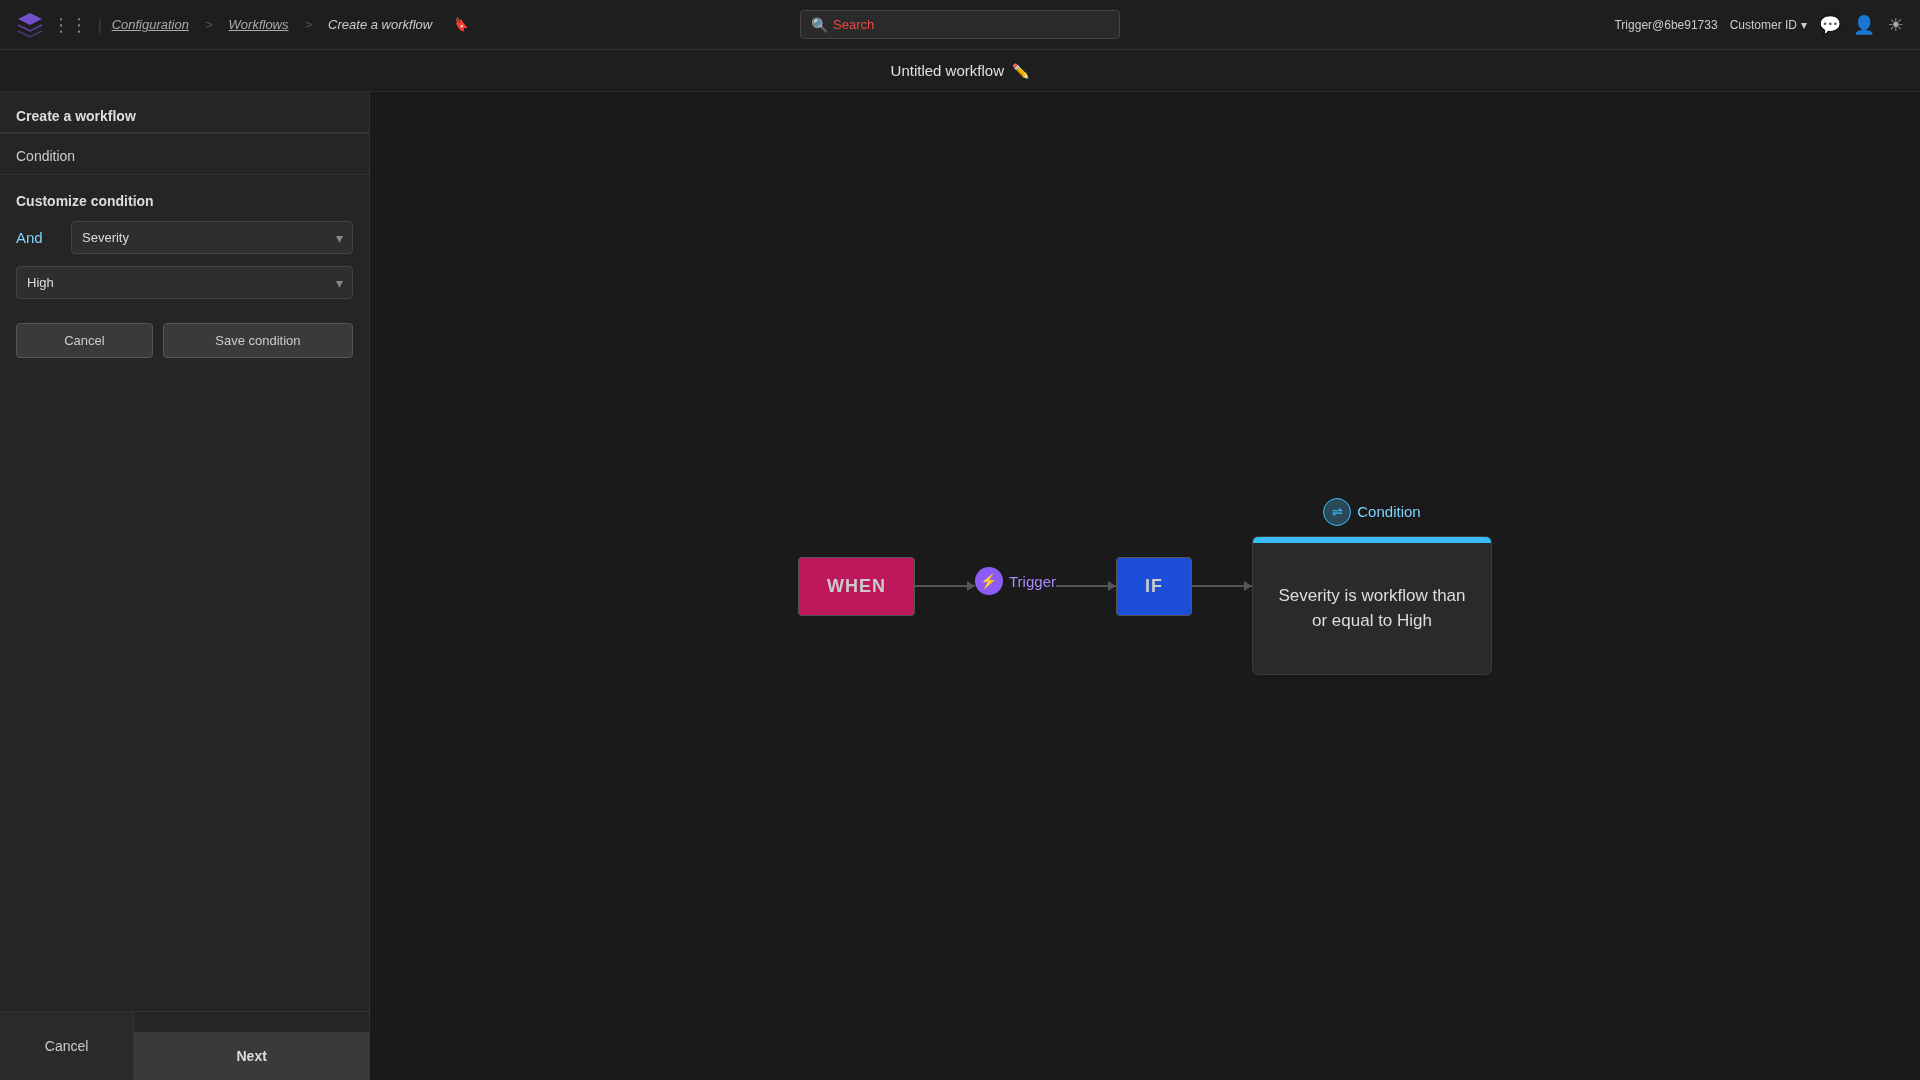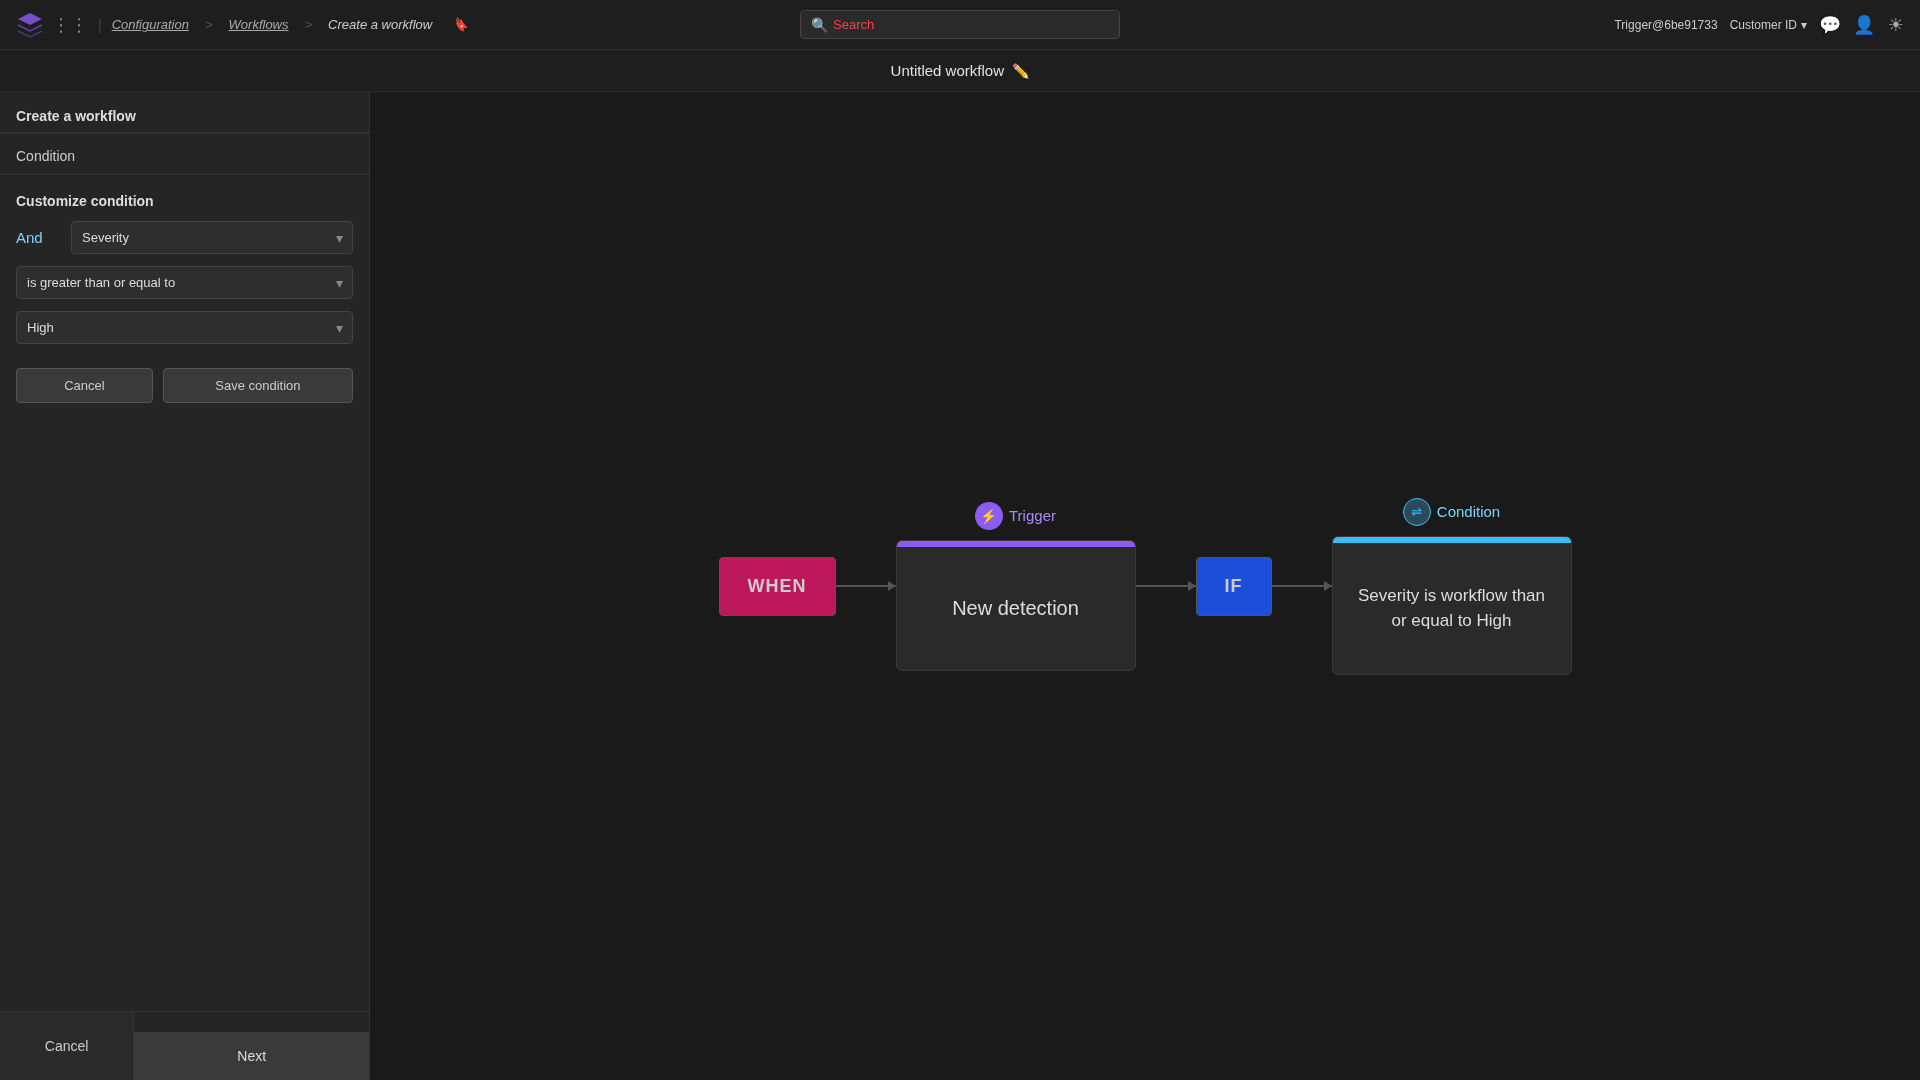--- a/index.html
+++ b/index.html
@@ -268,21 +268,21 @@
     }
     .footer-btn-next {
       flex: 2;
       background: #3a3a3a;
       border: none;
       padding: 16px;
       color: #ddd;
       font-size: 14px;
       cursor: pointer;
       text-align: center;
-      font-weight: 400;
+      font-weight: 700;
       margin-top: 20px;
     }
 
     
     .canvas {
       flex: 1;
       background: #1a1a1a;
       display: flex;
       align-items: center;
       justify-content: center;
@@ -484,27 +484,20 @@
 
     <div class="condition-row">
       <span class="condition-label">And</span>
       <div class="select-wrapper">
         <select class="custom-select">
           <option>Severity</option>
         </select>
       </div>
     </div>
 
-    <div class="operator-row">
-      <div class="select-wrapper">
-        <select class="custom-select">
-          <option>is greater than or equal to</option>
-        </select>
-      </div>
-    </div>
 
     <div class="value-row">
       <div class="select-wrapper">
         <select class="custom-select">
           <option>High</option>
         </select>
       </div>
     </div>
 
     <div class="buttons-row">
@@ -526,26 +519,20 @@
       <div class="when-box">WHEN</div>
 
       <div class="connector-line"></div>
 
       <div class="card-column">
         <div class="card-header-label">
           <div class="trigger-icon-circle">
             <span>⚡</span>
           </div>
           <span class="trigger-label">Trigger</span>
-        </div>
-        <div class="trigger-card">
-          <div class="trigger-card-header"></div>
-          <div class="trigger-card-body">
-            <div class="trigger-content">New detection</div>
-          </div>
         </div>
       </div>
 
       <div class="connector-line"></div>
 
       <div class="if-box">IF</div>
 
       <div class="connector-line"></div>
 
       <div class="card-column">

